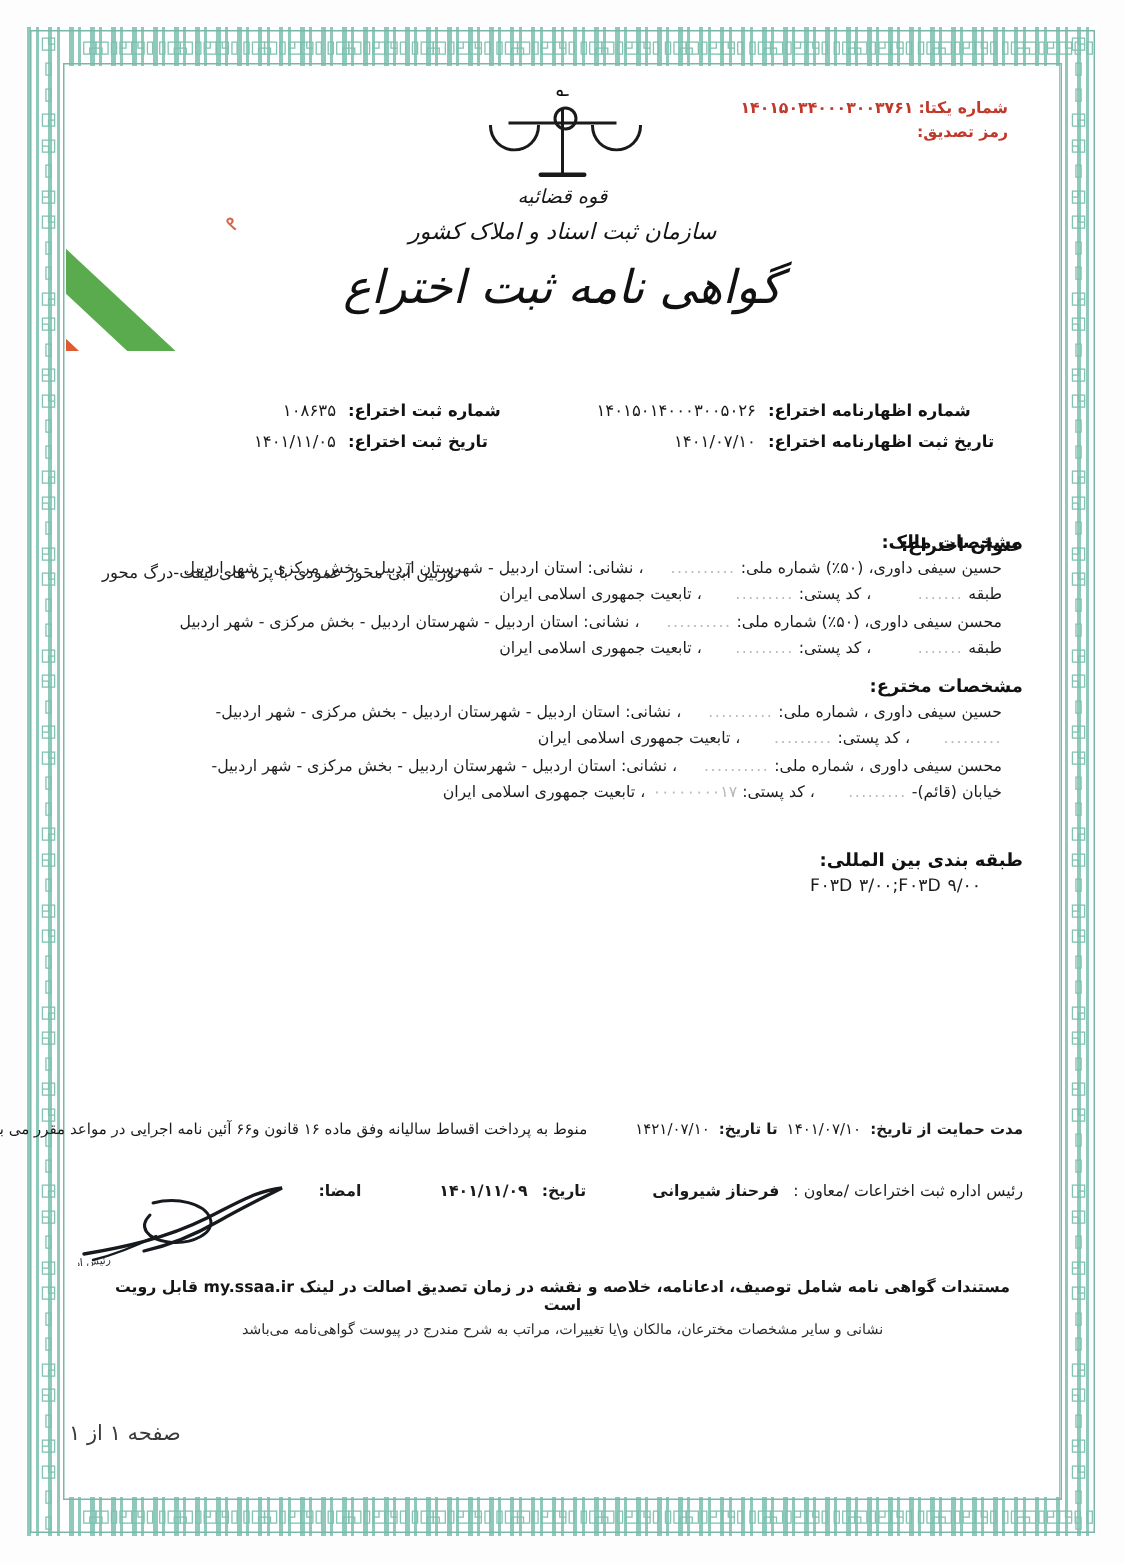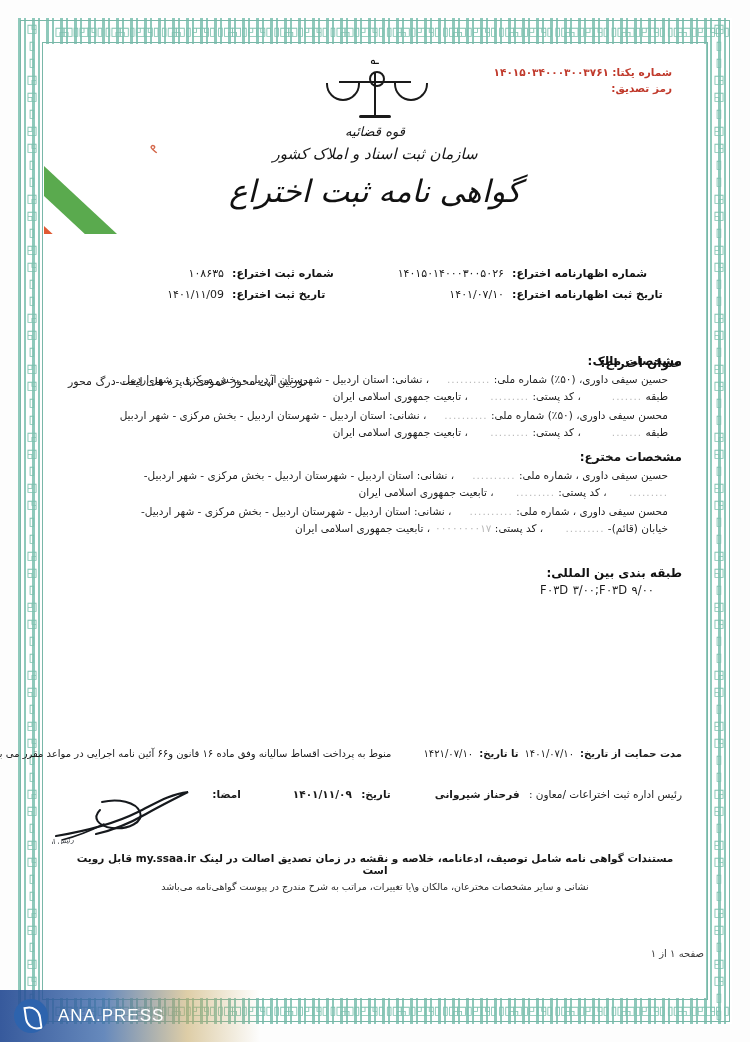--- a/index.html
+++ b/index.html
@@ -359,23 +359,23 @@
     left: 22px; right: 22px; top: 806px;
     direction: rtl;
     text-align: center;
   }
   .legal-1 { font-size: 10.5px; font-weight: bold; color: #151515; }
   .legal-1 .link { font-weight: bold; }
   .legal-2 { font-size: 9.5px; color: #2a2a2a; margin-top: 5px; }
 
   .page-num {
     position: absolute;
-    left: 16px; right: 0; top: 902px;
-    text-align: right;
-    font-size: 10px;
+    left: 0; right: 0; top: 902px;
+    text-align: left;
+    font-size: 14px;
     color: #3a3a3a;
     direction: rtl;
   }
 
   
   .ana-bar {
     position: absolute;
     left: 0; bottom: 0;
     width: 260px; height: 52px;
     z-index: 9;
@@ -479,21 +479,21 @@
           <span class="meta-value">۱۰۸۶۳۵</span>
         </div>
       </div>
       <div class="meta-row">
         <div class="meta-cell a">
           <span class="meta-label">تاریخ ثبت اظهارنامه اختراع:</span>
           <span class="meta-value">۱۴۰۱/۰۷/۱۰</span>
         </div>
         <div class="meta-cell b">
           <span class="meta-label">تاریخ ثبت اختراع:</span>
-          <span class="meta-value">۱۴۰۱/۱۱/09</span>
+          <span class="meta-value">۱۴۰۱/۱۱/۰۵</span>
         </div>
       </div>
     </div>
 
     <div class="section" style="top:262px;margin-top:48px;">
       <div class="sec-title">عنوان اختراع:</div>
       <div class="title-value">توربین آبی محور عمودی با پره های لیفت-درگ محور</div>
     </div>
 
     <div class="section" style="top:308px;">
@@ -605,18 +605,14 @@
         <span class="link">my.ssaa.ir</span>
         <span>قابل رویت است</span>
       </div>
       <div class="legal-2">نشانی و سایر مشخصات  مخترعان، مالکان  و\یا تغییرات،  مراتب به شرح مندرج در پیوست گواهی‌نامه می‌باشد</div>
     </div>
 
     <div class="page-num">صفحه ۱ از ۱</div>
 
   </div>
 
-  <div class="ana-bar">
-    <span class="ana-logo"></span>
-    <span class="ana-text">ANA.PRESS</span>
-  </div>
 
 </div>
 
 </body></html>

